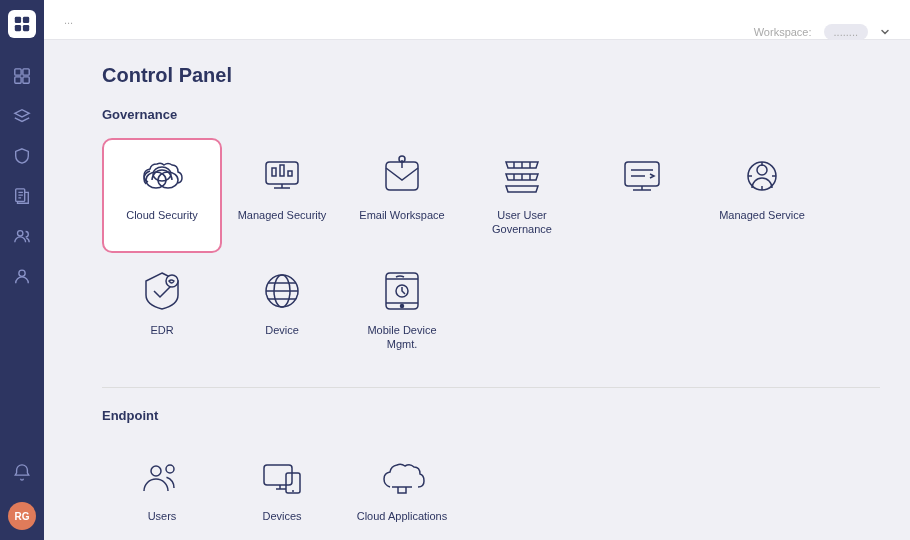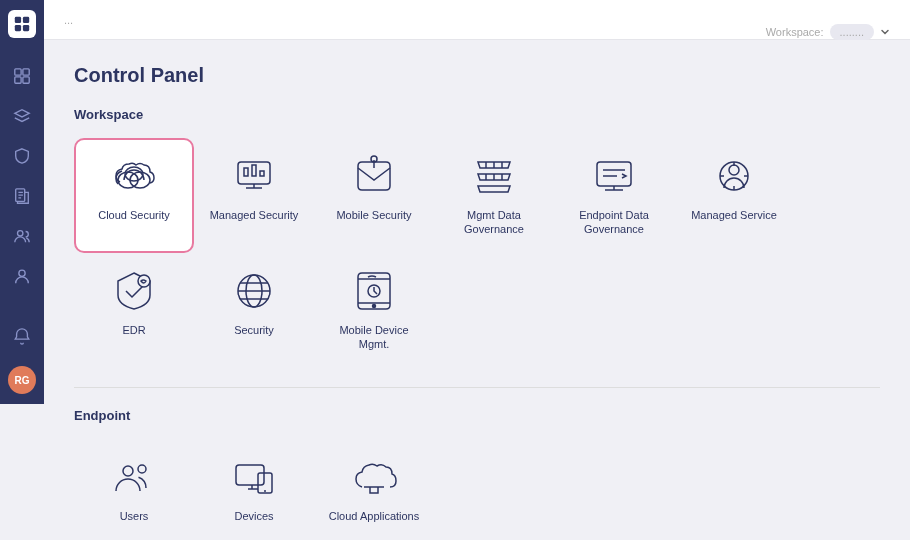--- a/index.html
+++ b/index.html
@@ -7,21 +7,21 @@
 
     
     .sidebar {
       width: 44px;
       background: #2d3561;
       display: flex;
       flex-direction: column;
       align-items: center;
       padding: 10px 0;
       flex-shrink: 0;
-      height: 404px;
+      height: 540px;
     }
     .sidebar-logo {
       width: 28px; height: 28px;
       background: white;
       border-radius: 6px;
       display: flex; align-items: center; justify-content: center;
       margin-bottom: 20px;
     }
     .sidebar-logo svg { width: 18px; height: 18px; }
     .sidebar-icon {
@@ -64,40 +64,41 @@
       padding: 0 20px;
       flex-shrink: 0;
     }
     .topbar-title {
       font-size: 11px;
       color: #aaa;
     }
     .workspace-selector {
       display: flex;
       align-items: center;
-      gap: 6px;
+      gap: 12px;
       font-size: 12px;
       color: #555;
       cursor: pointer;
       margin-top: 24px;
     }
     .workspace-selector span { color: #aaa; font-size: 11px; }
     .workspace-pill {
       background: #e8e8f0;
       border-radius: 10px;
       padding: 2px 10px;
       font-size: 11px;
       color: #666;
     }
 
     
     .content {
       flex: 1;
       overflow-y: auto;
       padding: 24px 30px 20px 30px;
+      margin-left: 28px;
     }
 
     .page-title {
       font-size: 20px;
       font-weight: 600;
       color: #2d3561;
       margin-bottom: 20px;
     }
 
     .section-label {
@@ -229,21 +230,21 @@
       <span class="workspace-pill">........</span>
       <svg width="10" height="10" viewBox="0 0 10 10" fill="none">
         <path d="M2 3.5l3 3 3-3" stroke="#666" stroke-width="1.5" stroke-linecap="round"></path>
       </svg>
     </div>
   </div>
 
   <div class="content">
     <div class="page-title">Control Panel</div>
 
-    <div class="section-label">Workspace</div>
+    <div class="section-label">Governance</div>
     <div class="icon-grid">
 
       <div class="icon-card active">
         <svg viewBox="0 0 48 48" fill="none" stroke="#2d3561" stroke-width="1.5">
           <ellipse cx="18" cy="28" rx="10" ry="8"></ellipse>
           <ellipse cx="30" cy="28" rx="10" ry="8"></ellipse>
           <ellipse cx="24" cy="22" rx="9" ry="7"></ellipse>
           <path d="M14 28c0-5.5 4.5-10 10-10s10 4.5 10 10"></path>
 
           <path d="M10 30 Q6 28 6 24 Q6 18 12 17 Q13 12 19 12 Q23 10 26 13 Q30 10 34 13 Q40 13 40 20 Q44 21 44 26 Q44 30 40 31" stroke="#2d3561" stroke-width="1.5" fill="none"></path>
@@ -262,41 +263,40 @@
         <span class="icon-card-label">Managed Security</span>
       </div>
 
       <div class="icon-card">
         <svg viewBox="0 0 48 48" fill="none" stroke="#2d3561" stroke-width="1.5">
           <path d="M8 14 Q8 10 12 10 L36 10 Q40 10 40 14 L40 34 Q40 38 36 38 L12 38 Q8 38 8 34 Z"></path>
           <path d="M8 16l16 12 16-12"></path>
           <path d="M24 8 L24 16"></path>
           <circle cx="24" cy="7" r="3"></circle>
         </svg>
-        <span class="icon-card-label">Mobile Security</span>
+        <span class="icon-card-label">Email Workspace</span>
       </div>
 
       <div class="icon-card">
         <svg viewBox="0 0 48 48" fill="none" stroke="#2d3561" stroke-width="1.5">
           <path d="M8 10h32l-2 6H10zM8 22h32l-2 6H10zM8 34h32l-2 6H10z"></path>
           <path d="M16 10v6M24 10v6M32 10v6"></path>
           <path d="M16 22v6M24 22v6M32 22v6"></path>
         </svg>
-        <span class="icon-card-label">Mgmt Data Governance</span>
+        <span class="icon-card-label">User User Governance</span>
       </div>
 
       <div class="icon-card">
         <svg viewBox="0 0 48 48" fill="none" stroke="#2d3561" stroke-width="1.5">
           <rect x="7" y="10" width="34" height="24" rx="3"></rect>
           <path d="M15 38h18"></path>
           <path d="M24 34v4"></path>
           <path d="M13 18h22M13 24h14"></path>
           <path d="M32 22l4 2-4 2"></path>
         </svg>
-        <span class="icon-card-label">Endpoint Data Governance</span>
       </div>
 
       <div class="icon-card">
         <svg viewBox="0 0 48 48" fill="none" stroke="#2d3561" stroke-width="1.5">
           <circle cx="24" cy="24" r="14"></circle>
           <circle cx="24" cy="18" r="5"></circle>
           <path d="M14 36c0-5.5 4.5-10 10-10s10 4.5 10 10"></path>
           <path d="M24 10v4M24 34v4M10 24h4M34 24h4"></path>
         </svg>
         <span class="icon-card-label">Managed Service</span>
@@ -313,21 +313,21 @@
       </div>
 
       <div class="icon-card">
         <svg viewBox="0 0 48 48" fill="none" stroke="#2d3561" stroke-width="1.5">
           <circle cx="24" cy="24" r="16"></circle>
           <ellipse cx="24" cy="24" rx="8" ry="16"></ellipse>
           <path d="M8 24h32"></path>
           <path d="M10 16h28"></path>
           <path d="M10 32h28"></path>
         </svg>
-        <span class="icon-card-label">Security</span>
+        <span class="icon-card-label">Device</span>
       </div>
 
       <div class="icon-card">
         <svg viewBox="0 0 48 48" fill="none" stroke="#2d3561" stroke-width="1.5">
           <path d="M8 10 Q8 6 12 6 L36 6 Q40 6 40 10 L40 38 Q40 42 36 42 L12 42 Q8 42 8 38 Z"></path>
           <path d="M8 12h32M8 36h32"></path>
           <circle cx="24" cy="39" r="1.5" fill="#2d3561"></circle>
           <path d="M18 10 Q22 8 26 10"></path>
           <circle cx="24" cy="24" r="6"></circle>
           <path d="M24 20v4l3 3"></path>

